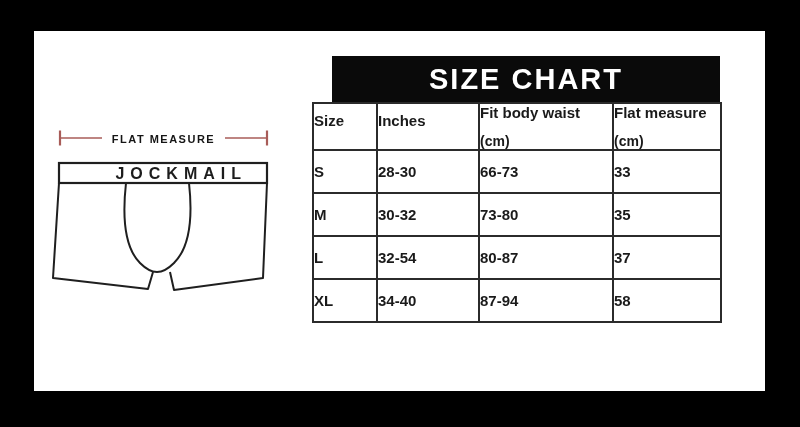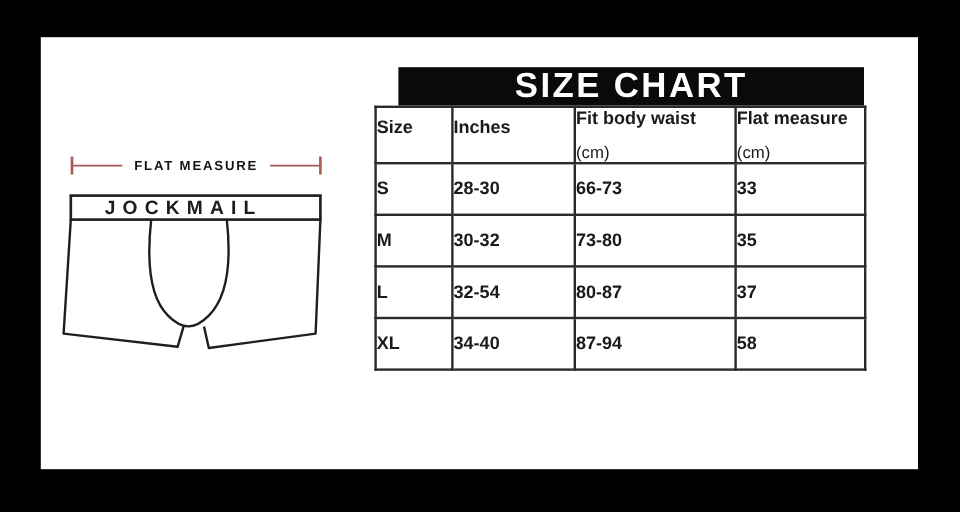--- a/index.html
+++ b/index.html
@@ -7,32 +7,32 @@
   .stage{position:relative; width:800px; height:427px; background:#000; overflow:hidden;}
   .canvas{position:absolute; left:34px; top:31px; width:731px; height:360px; background:#ffffff;}
 
   
   .diagram-svg{position:absolute; left:0; top:90px; width:260px; height:180px;}
   .measure-label{position:absolute; left:26px; top:99px; width:207px; height:16px;
                  text-align:center; line-height:16px;}
   .measure-label span{display:inline-block; background:#ffffff; padding:0 10px;
                  font-size:11px; font-weight:700; letter-spacing:1.5px; color:#151515;}
   .brand{position:absolute; left:25px; top:132px; width:188px; height:20px;
-         text-align:center; line-height:21px; font-size:16px; font-weight:700;
+         text-align:right; line-height:21px; font-size:16px; font-weight:700;
          letter-spacing:6px; color:#1c1c1c;}
 
   
   .chart{position:absolute; left:278px; top:25px; width:408px;}
-  .chart-banner{background:#0a0a0a; height:32px; display:flex; align-items:center; justify-content:center;margin-left:20px;}
+  .chart-banner{background:#0a0a0a; height:46px; display:flex; align-items:center; justify-content:center;margin-left:20px;}
   .chart-banner div{color:#ffffff; font-size:29px; font-weight:700; letter-spacing:2px;}
   table.size-table{border-collapse:collapse; width:408px; table-layout:fixed;}
   table.size-table td, table.size-table th{border:2px solid #2b2b2b; text-align:left;
         vertical-align:middle; height:41px; padding:0; color:#1a1a1a; background:#ffffff;}
   .th-main{display:block; font-size:15px; font-weight:700; line-height:1.15;}
-  .th-sub{display:block; font-size:14px; font-weight:400; line-height:1.15;margin-top:12px;}
+  .th-sub{display:block; font-size:14px; font-weight:700; line-height:1.15;margin-top:12px;}
   td.cell{font-size:15px; font-weight:700;}
 </style>
 </head>
 <body>
 
 <div class="stage">
   <div class="canvas">
 
     <div>
       <svg class="diagram-svg" viewBox="0 0 260 180">

